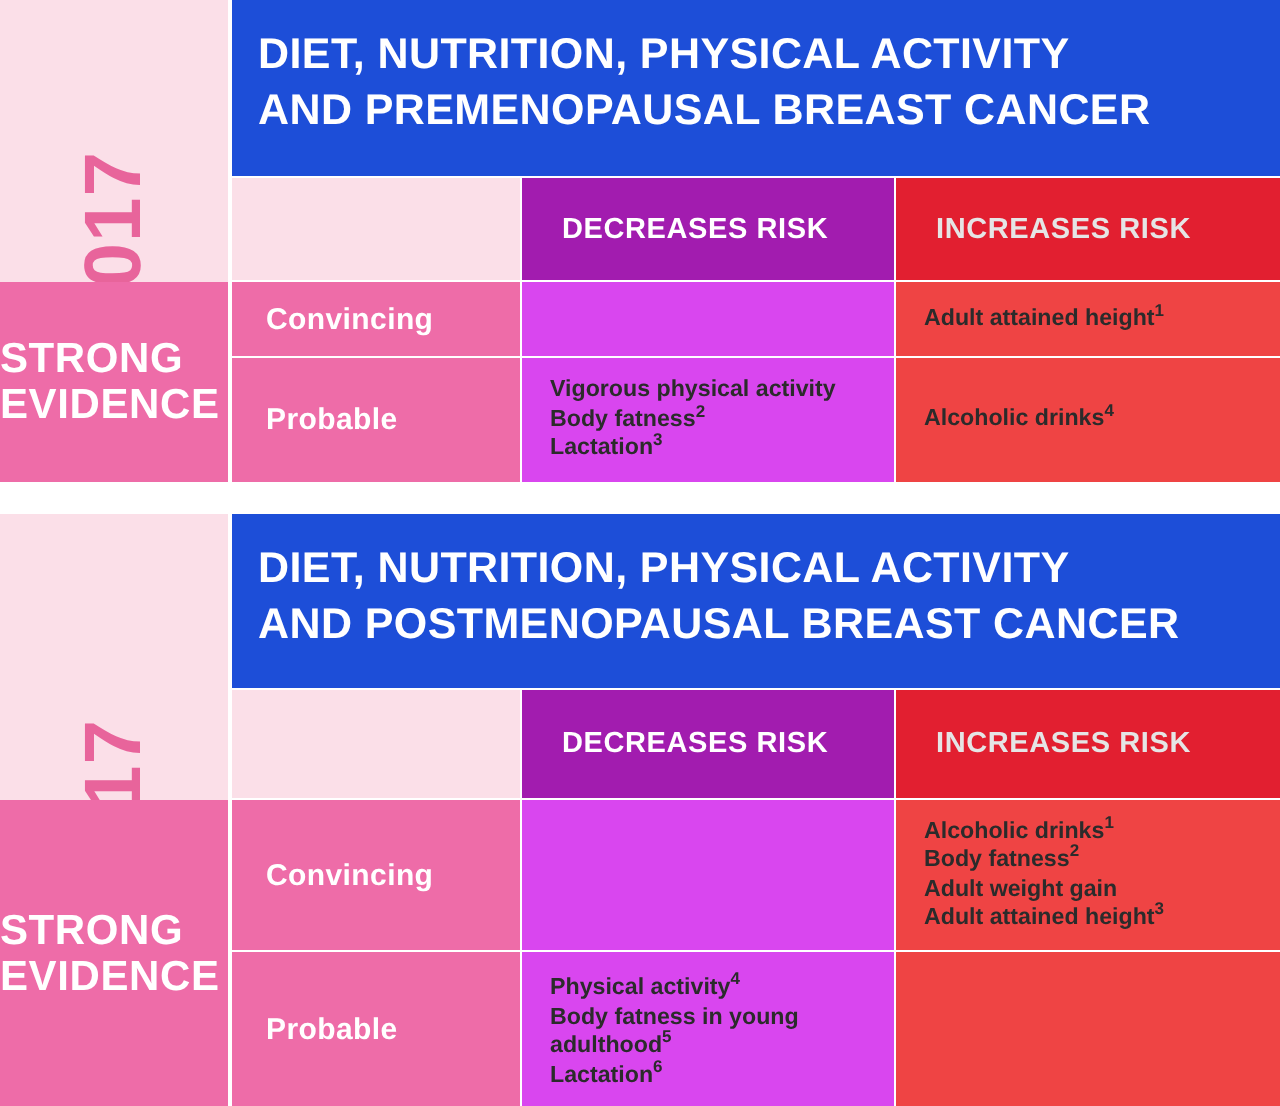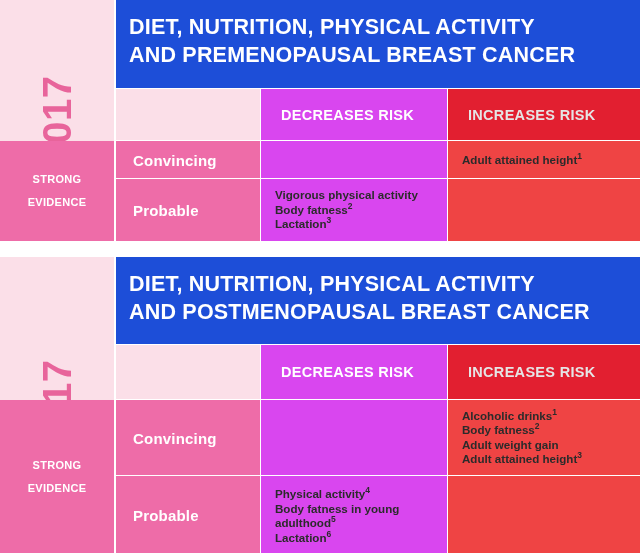--- a/index.html
+++ b/index.html
@@ -69,21 +69,21 @@
 
   
   .grid { position: absolute; left: 0; right: 0; }
 
   .cell { position: absolute; }
 
   
   .cell-blank-head { background: #fbdfe8; }
 
   .head-dec {
-    background: #d946ef;
+    background: #a21caf;
     color: #ffffff;
   }
   .head-inc {
     background: #e21f30;
     color: #e5e5e5;
   }
   .head-label {
     font-weight: bold;
     font-size: 14.5px;
     letter-spacing: 0.3px;
@@ -97,23 +97,23 @@
   
   .cell-strong {
     background: #ee6ca8;
     color: #ffffff;
   }
   .strong-text {
     position: absolute;
     left: 0; right: 0;
     top: 50%;
     transform: translateY(-50%);
-    text-align: center;
-    font-weight: bold;
-    font-size: 11px;
+    text-align: left;
+    font-weight: bold;
+    font-size: 21px;
     line-height: 23px;
     letter-spacing: 0.3px;
   }
   .strong-text span { display: block; }
 
   
   .cell-grade {
     background: #ee6ca8;
     color: #ffffff;
     padding-left: 39px;
@@ -207,20 +207,21 @@
       <div class="cell cell-dec" style="left:261px; top:90px; width:186px; height:62px;">
         <div class="items">
             <div>Vigorous physical activity</div>
             <div>Body fatness<sup>2</sup></div>
             <div>Lactation<sup>3</sup></div>
           </div>
       </div>
 
       <div class="cell cell-inc" style="left:448px; top:90px; width:192px; height:62px;">
         <div class="items">
+            <div>Alcoholic drinks<sup>4</sup></div>
           </div>
       </div>
 
     </div>
   </div>
 
   <div class="tbl" id="table-postmenopausal">
 
     <div class="year-rail" style="height:296px;">
       <div class="year-text">2017</div>

